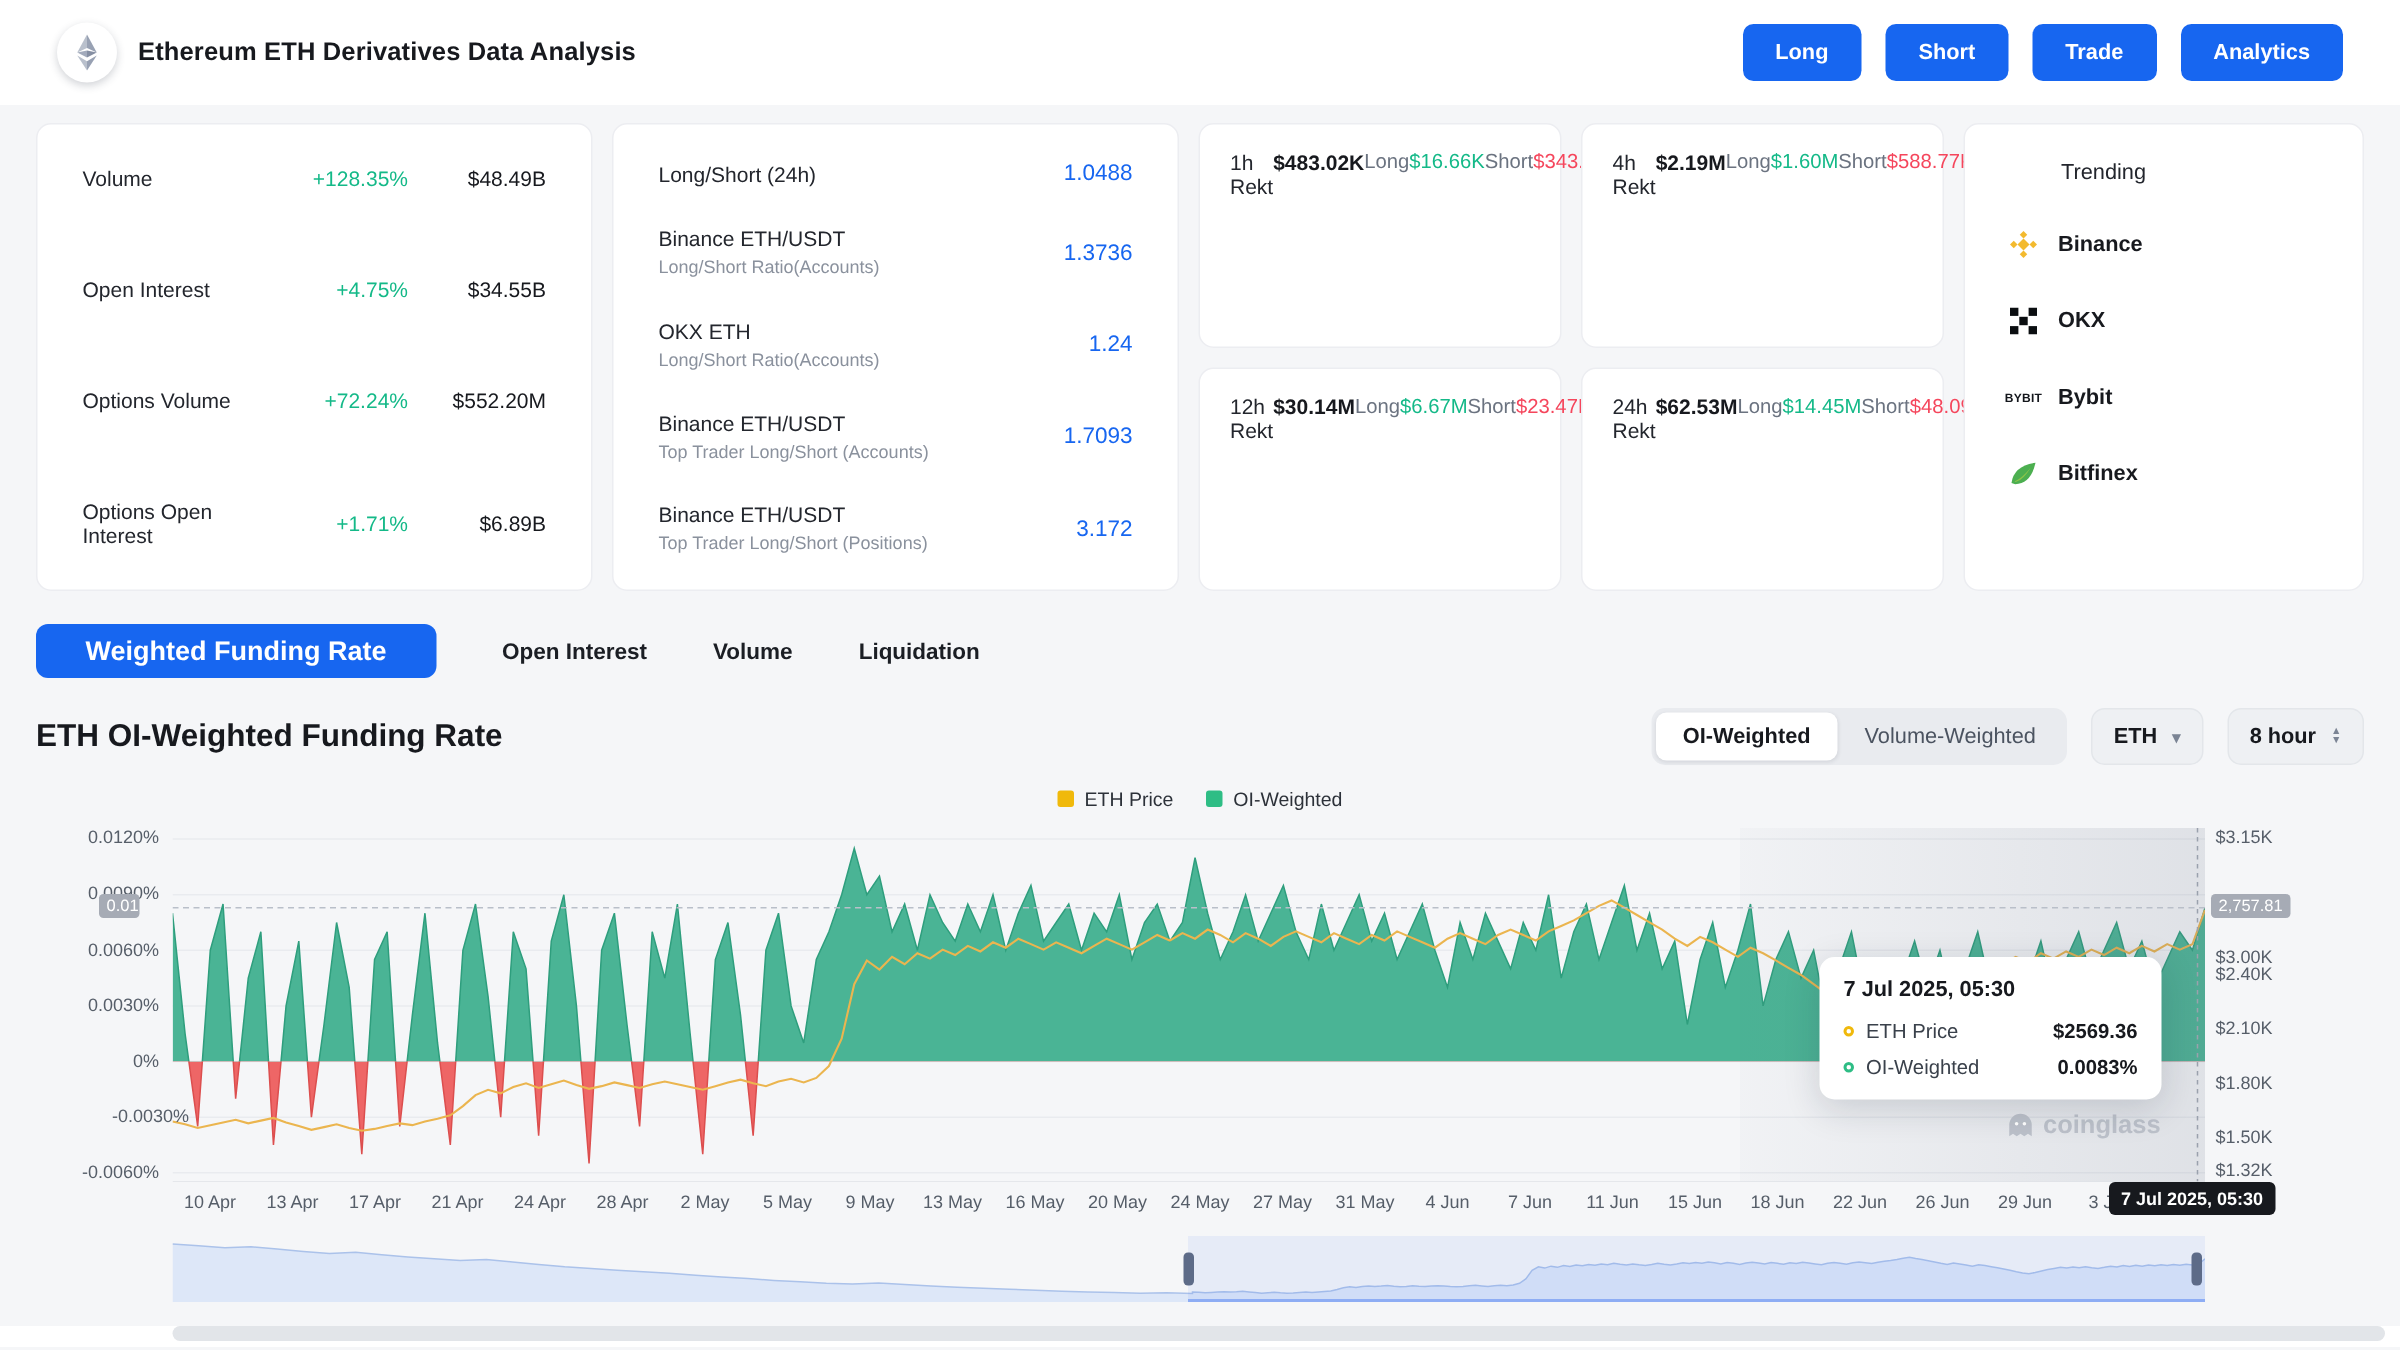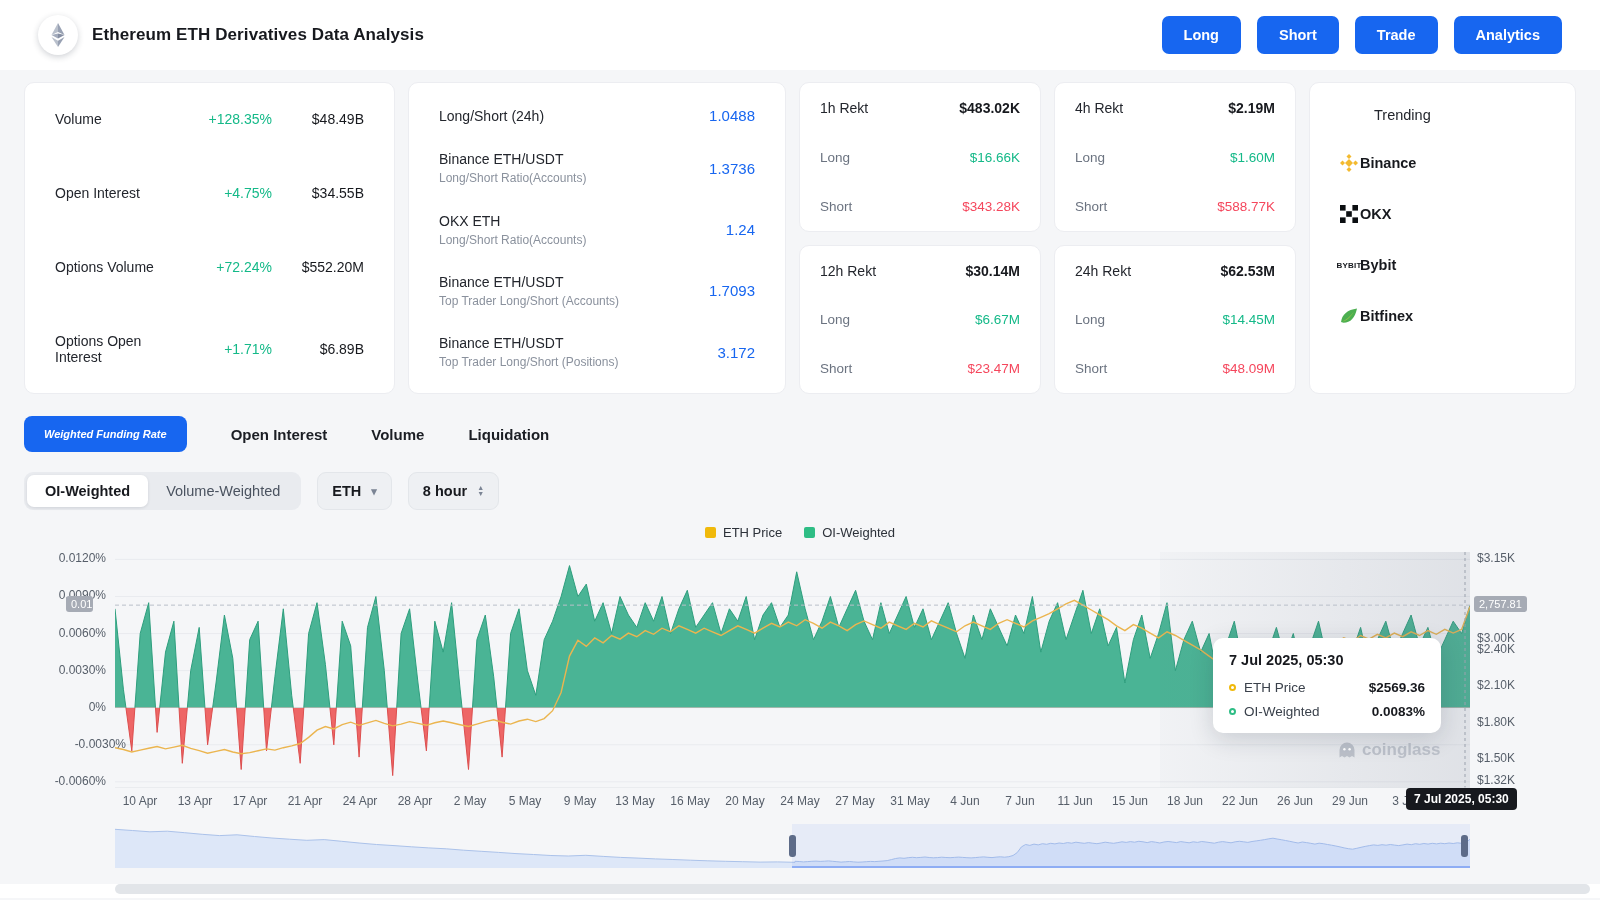--- a/index.html
+++ b/index.html
@@ -31,44 +31,44 @@
 
   .ratio-card { width:378px; padding:24px 30px; display:flex; flex-direction:column;
                 justify-content:space-between; }
   .rt-row { display:flex; align-items:center; justify-content:space-between; }
   .rt-label { font-size:14px; color:#23262d; }
   .rt-sub { font-size:12px; color:#8a919d; margin-top:4px; }
   .rt-sub:empty { display:none; }
   .rt-value { font-size:15px; color:#1766F0; }
 
   .rekt-col { width:242px; display:flex; flex-direction:column; gap:13px; }
-  .rekt-card { flex:1; padding:17px 20px; display:flex; flex-direction:column;
-               justify-content:space-between;text-align:right; }
+  .rekt-card { flex:1; padding:17px 20px; display:flex; flex-direction:row;
+               justify-content:space-between; }
   .rk-head { display:flex; justify-content:space-between; font-size:14px; }
   .rk-title { color:#23262d; }
   .rk-total { font-weight:700; }
   .rk-row { display:flex; justify-content:space-between; font-size:13.5px; }
   .rk-lab { color:#6b7380; }
   .green { color:#14B988; }
   .red { color:#F5465C; }
 
   .trending-card { flex:1; padding:24px 28px; }
   .tr-title { font-size:14.5px; color:#23262d;margin-left:36px; }
-  .tr-item { display:flex; align-items:center; gap:0; margin-top:29px;
+  .tr-item { display:flex; align-items:center; gap:12px; margin-top:29px;
              font-size:14.5px; font-weight:700; cursor:pointer; }
   .tr-icon { width:22px; height:22px; display:flex; align-items:center;
              justify-content:center; }
   .bybit-word { font-size:8px; font-weight:800; letter-spacing:.2px; color:#14171c; }
 
   
   .tabs { margin:22px 24px 0; height:36px; display:flex; align-items:center; gap:44px; }
   .tab { border:none; background:transparent; font-family:inherit; font-size:15px;
          font-weight:700; color:#1b1e24; cursor:pointer; height:36px; }
-  .tab.active { background:#1766F0; color:#fff; border-radius:8px; padding:0 20px;
-                font-size:11px;font-style:italic; }
+  .tab.active { background:#1766F0; color:#fff; border-radius:8px; padding:0 33px;
+                font-size:18px; }
 
   
   .section-head { margin:18px 24px 0; height:42px; display:flex; align-items:center;
                   justify-content:space-between; }
   .section-head h2 { font-size:21px; font-weight:800; }
   .controls { display:flex; align-items:center; gap:16px; }
   .seg { background:#e9ebef; border-radius:9px; padding:3px; display:flex; height:38px; }
   .seg-opt { border:none; background:transparent; font-family:inherit; font-size:14.5px;
              color:#4b5360; padding:0 18px; border-radius:7px; cursor:pointer; }
   .seg-opt.active { background:#fff; color:#17191e; font-weight:700;
@@ -319,20 +319,21 @@
 </section>
 
 <nav class="tabs">
   <button class="tab active">Weighted Funding Rate</button>
   <button class="tab">Open Interest</button>
   <button class="tab">Volume</button>
   <button class="tab">Liquidation</button>
 </nav>
 
 <div class="section-head">
+  <h2>ETH OI-Weighted Funding Rate</h2>
   <div class="controls">
     <div class="seg">
       <button class="seg-opt active">OI-Weighted</button>
       <button class="seg-opt">Volume-Weighted</button>
     </div>
     <button class="select">
       <span>ETH</span>
       <span class="caret">▾</span>
     </button>
     <button class="select">

